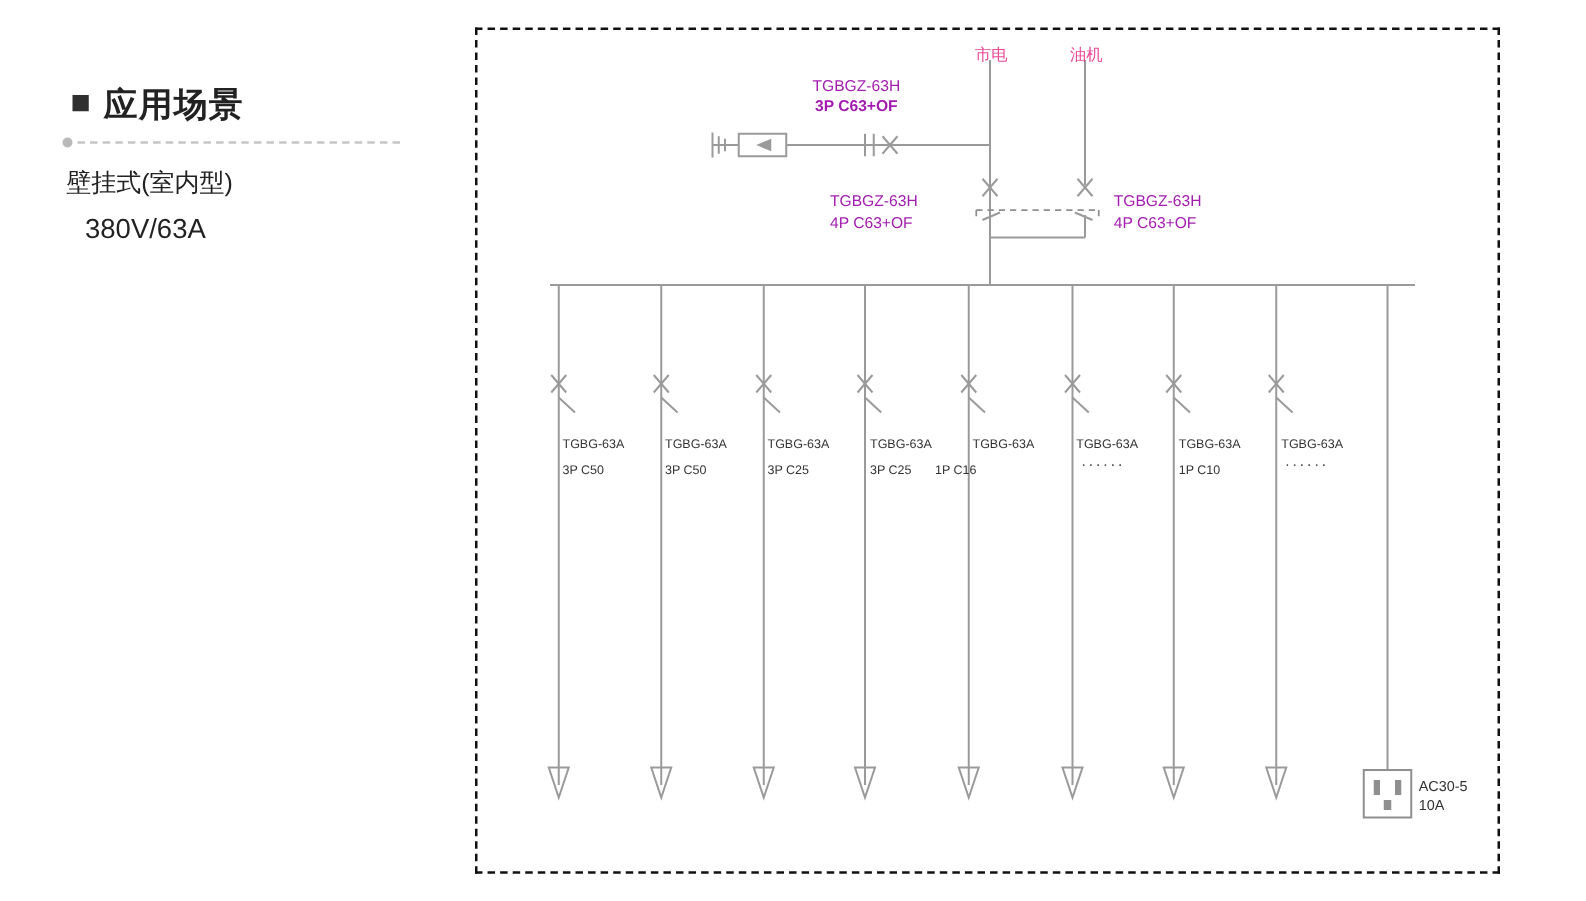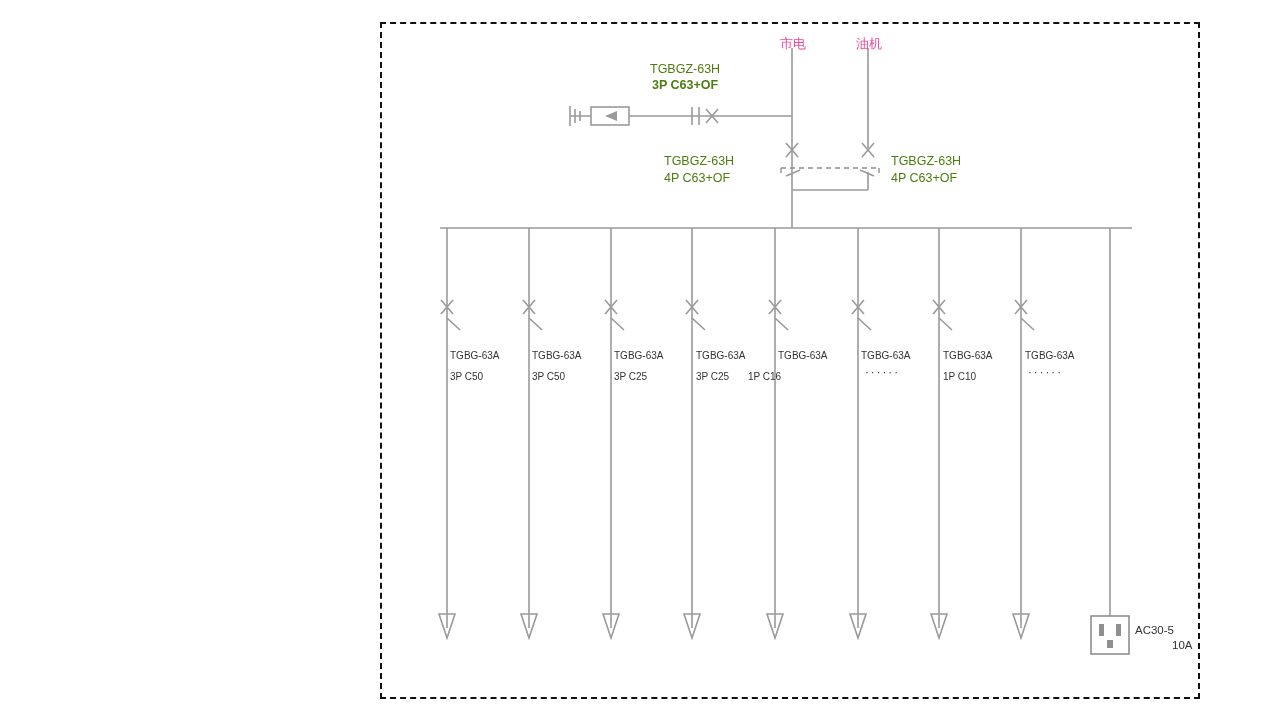--- a/index.html
+++ b/index.html
@@ -102,21 +102,21 @@
     left: 0; top: 0;
     width: 1269px;
     height: 721px;
     pointer-events: none;
   }
 
   
   .lbl {
     position: absolute;
     font-size: 12.5px;
-    color: #4d7c0f;
+    color: #a21caf;
     white-space: nowrap;
     line-height: 16px;
   }
   .lbl.cn {
     font-size: 13px;
     color: #ec4899;
   }
   .lbl.center {
     text-align: center;
     transform: translateX(-50%);
@@ -141,20 +141,31 @@
     color: #333;
     line-height: 15px;
     white-space: nowrap;
   }
 </style>
 </head>
 <body>
 
 <div id="page-root">
 
+  <div class="left-panel">
+    <div class="section-title">
+      <span class="bullet-square"></span><span>应用场景</span>
+    </div>
+    <div class="divider-wrap">
+      <span class="divider-dot"></span>
+      <span class="divider-line"></span>
+    </div>
+    <div class="sub-label">壁挂式(室内型)</div>
+    <div class="spec-label">380V/63A</div>
+  </div>
 
   <div class="diagram-frame"></div>
 
   <svg id="wiring-svg" viewBox="0 0 1269 721">
     <g stroke="#9a9a9a" stroke-width="1.6" fill="none">
 
       <line x1="792" y1="48" x2="792" y2="228"></line>
 
       <line x1="868" y1="48" x2="868" y2="148"></line>
 
@@ -304,15 +315,15 @@
   <div class="branch-lbl" style="left:861px; top:345px;">TGBG-63A</div>
   <div class="dots-lbl" style="left:865px; top:366px;">······</div>
 
   <div class="branch-lbl" style="left:943px; top:345px;">TGBG-63A</div>
   <div class="branch-lbl" style="left:943px; top:366px;">1P C10</div>
 
   <div class="branch-lbl" style="left:1025px; top:345px;">TGBG-63A</div>
   <div class="dots-lbl" style="left:1028px; top:366px;">······</div>
 
   <div class="socket-lbl" style="left:1135px; top:623px;">AC30-5</div>
-  <div class="socket-lbl" style="left:1135px; top:638px;margin-left:37px;">10A</div>
+  <div class="socket-lbl" style="left:1135px; top:638px;">10A</div>
 
 </div>
 
 </body></html>

